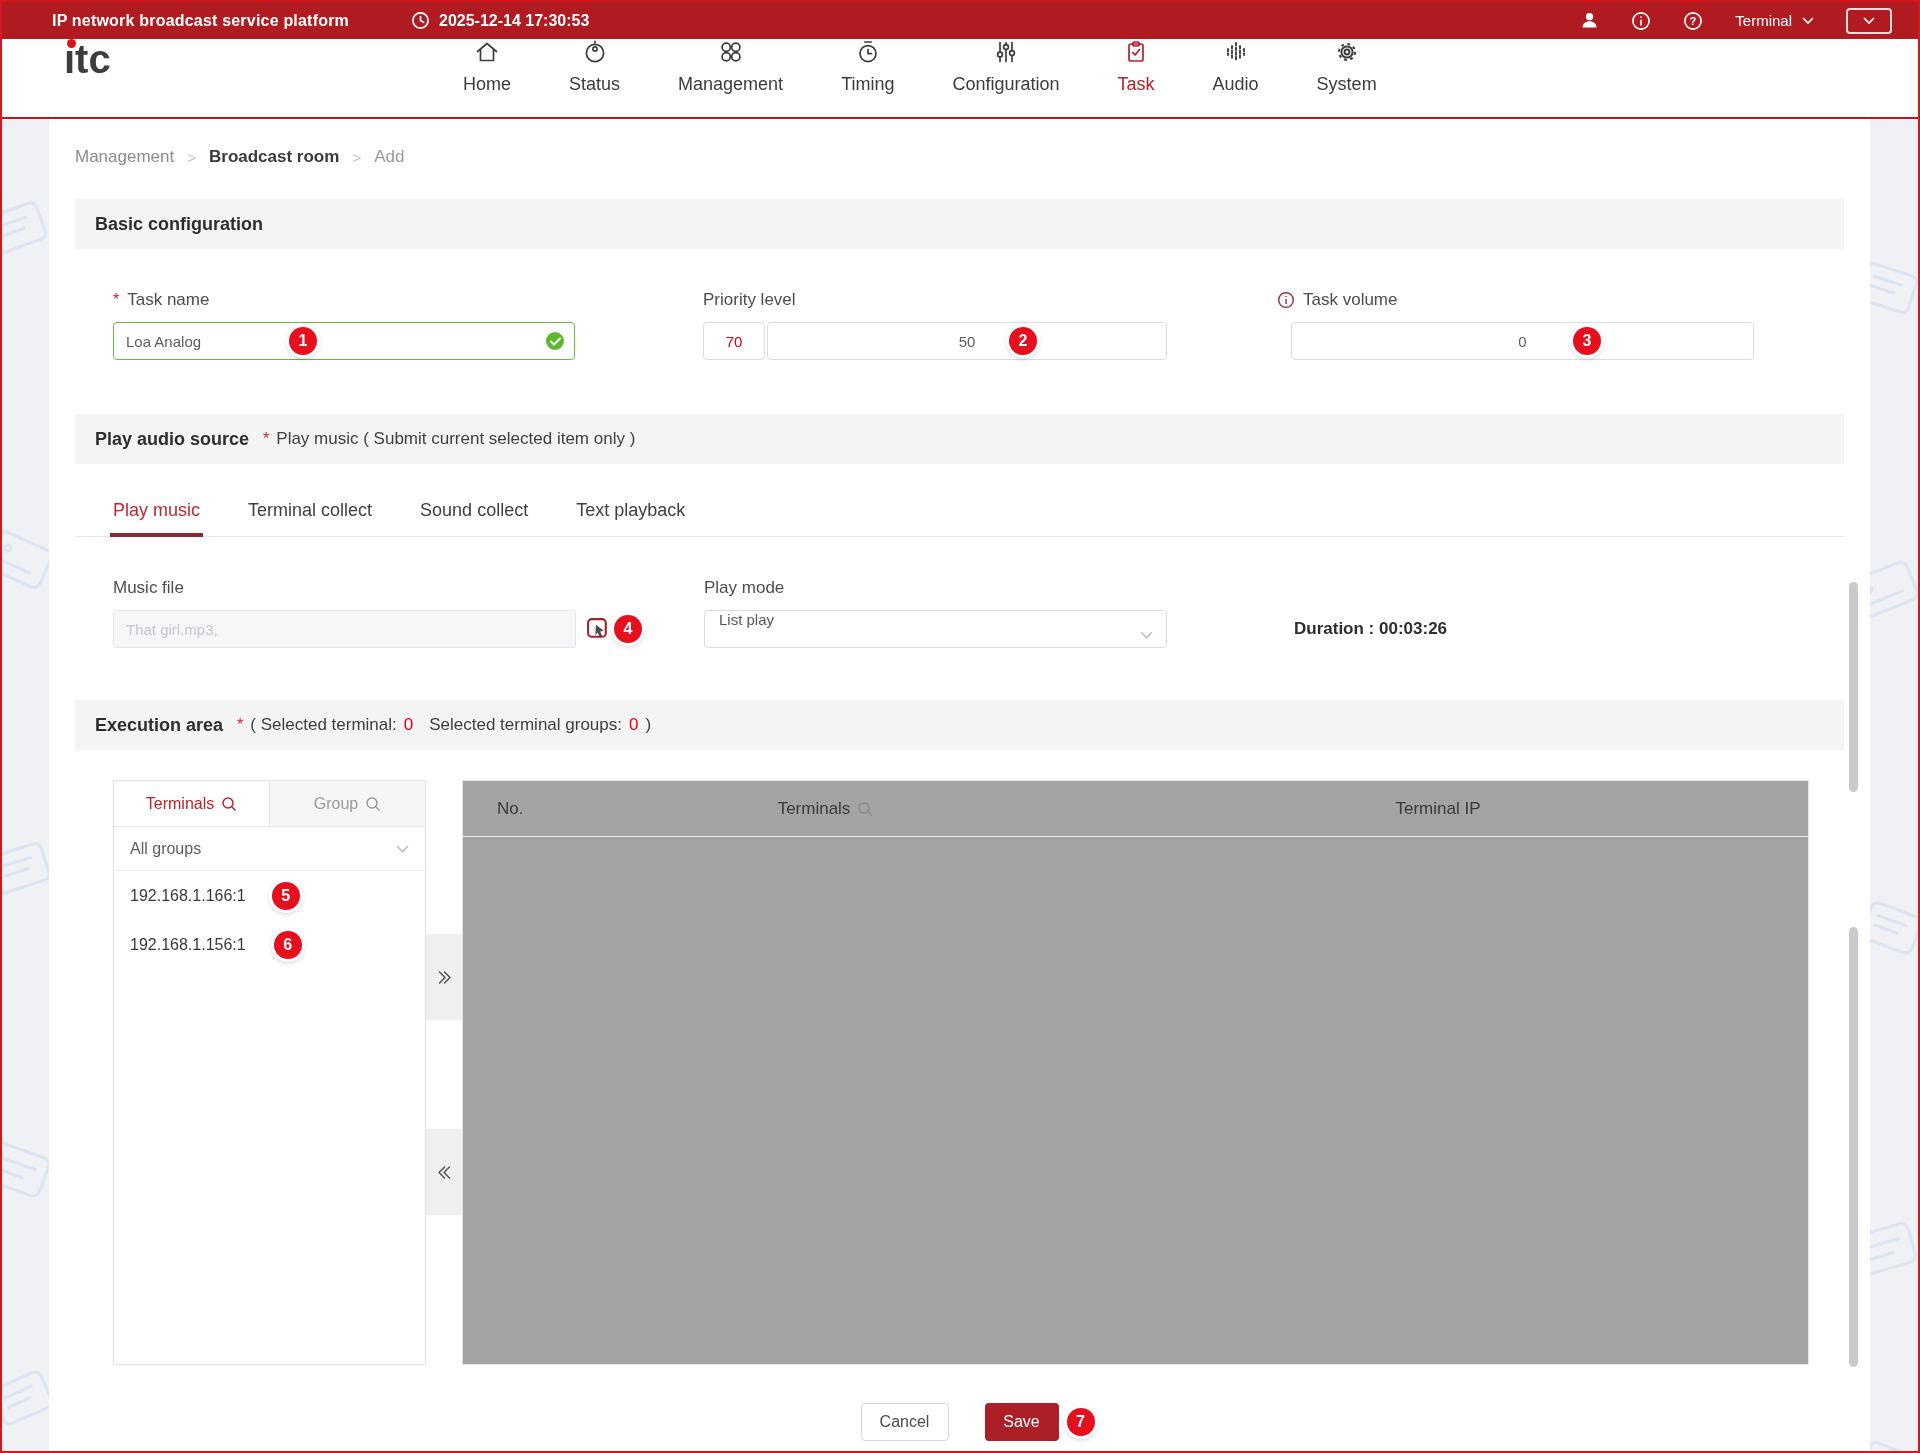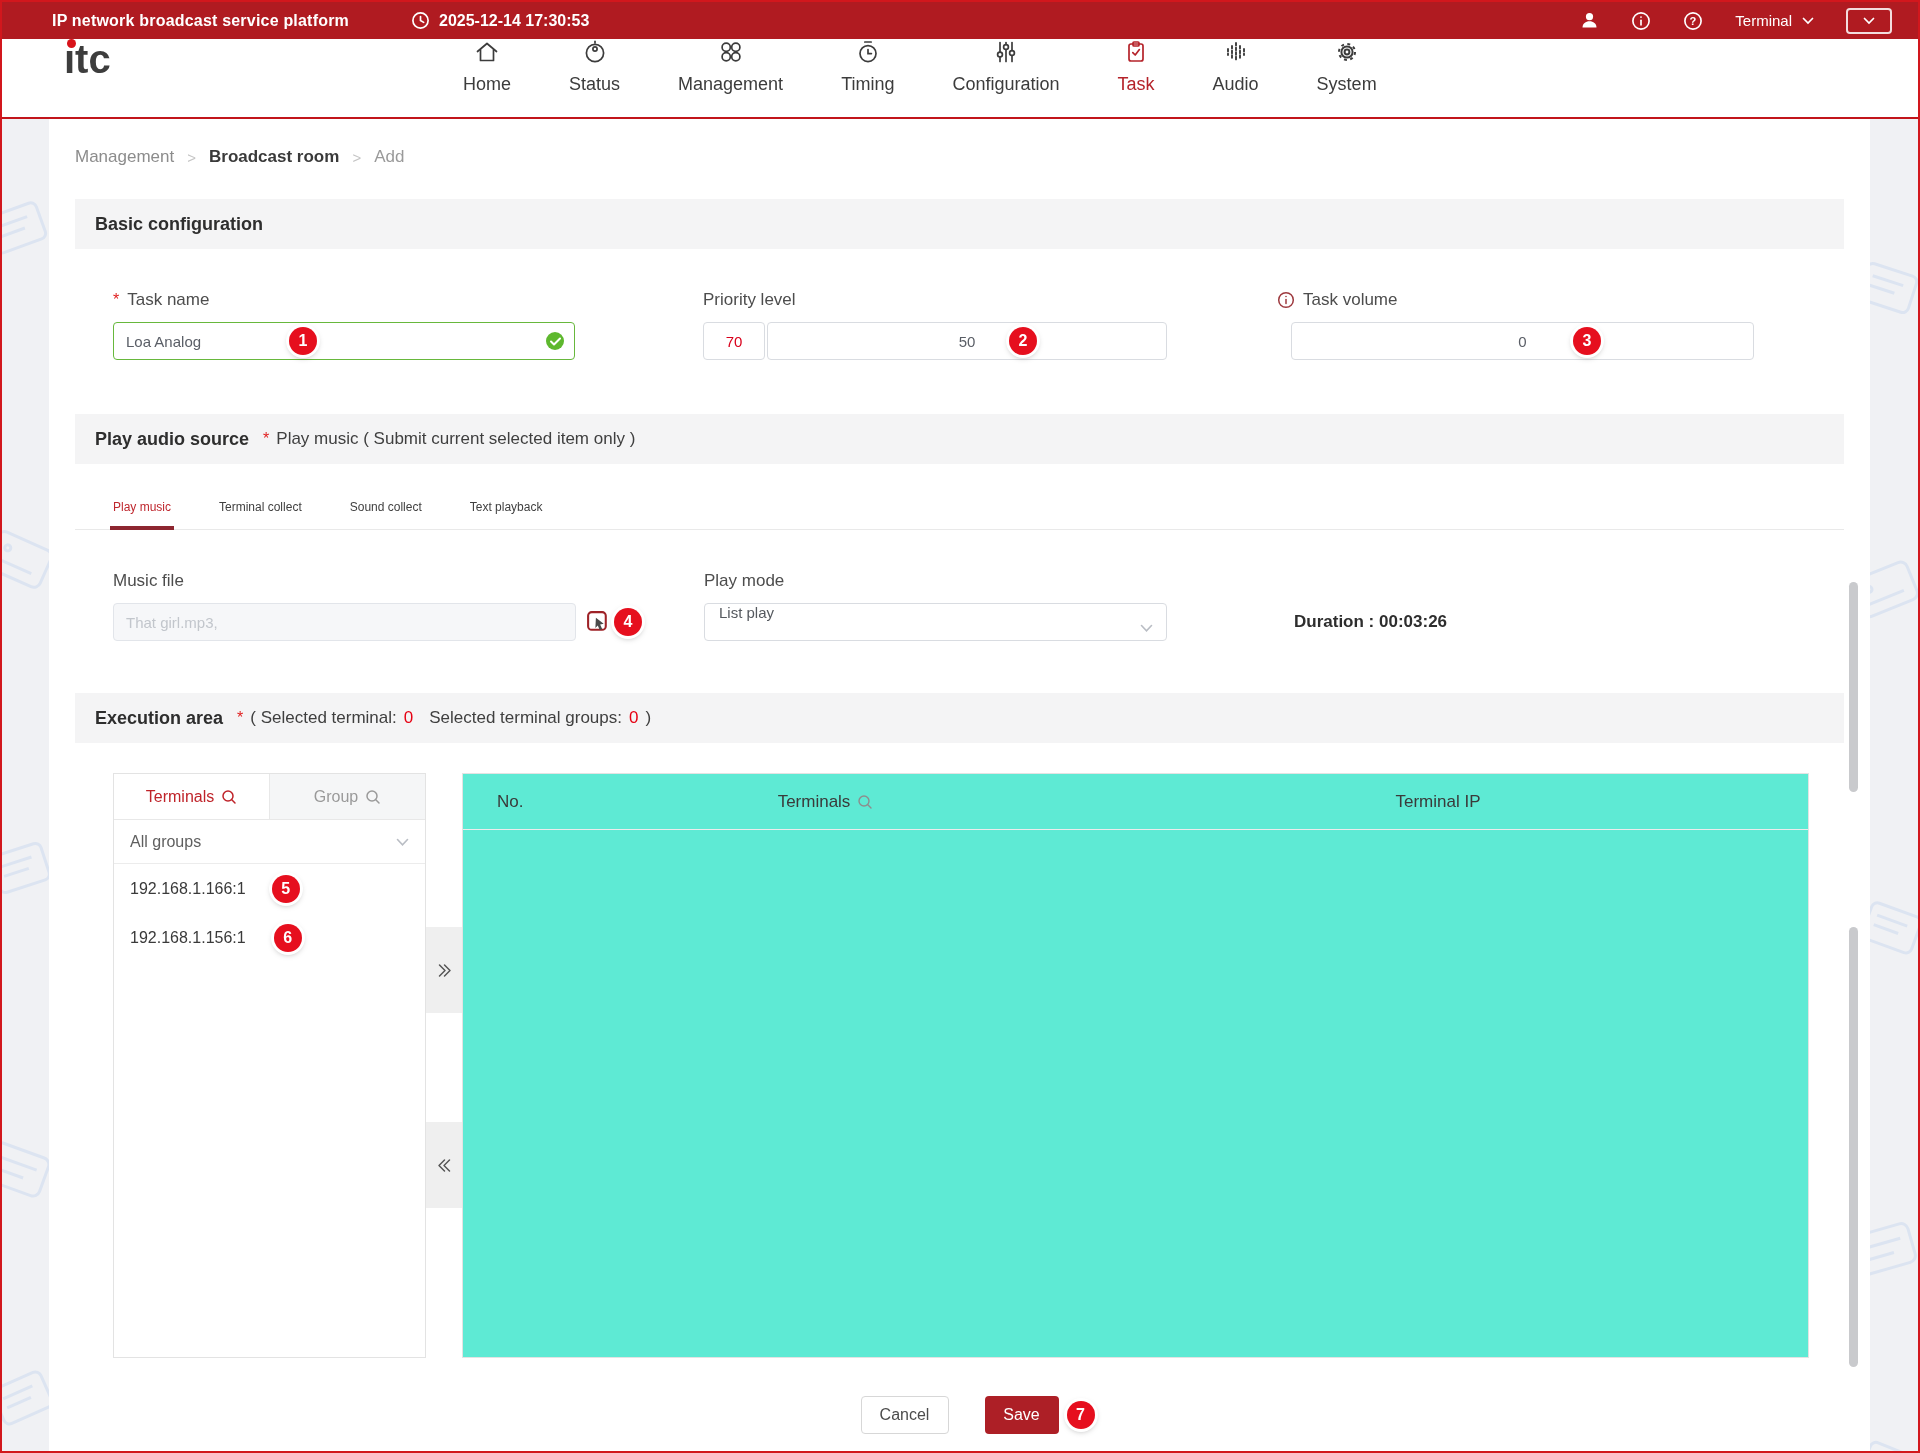--- a/index.html
+++ b/index.html
@@ -66,39 +66,39 @@
   .badge{position:absolute;top:5px;width:28px;height:28px;border-radius:50%;background:#e60f1e;color:#fff;font-weight:700;font-size:16px;display:flex;align-items:center;justify-content:center;box-shadow:0 0 0 3px #fff,0 2px 6px rgba(0,0,0,.35);z-index:2;}
   .badge.inline{position:static;display:inline-flex;flex:0 0 auto;}
   .file-extra{position:absolute;left:472px;top:5px;display:flex;align-items:center;gap:2px;}
   .fselect{width:463px;height:38px;border:1px solid #d9dce1;border-radius:4px;display:flex;align-items:flex-start;padding:0 49px 0 14px;font-size:15px;color:#55595f;position:relative;cursor:pointer;background:#fff;}
   .fselect .chev{position:absolute;right:13px;top:15px;}
   .duration-col{display:flex;align-items:flex-end;margin-left:127px;}
   .duration{height:38px;display:flex;align-items:center;font-size:17px;font-weight:600;color:#2e2e2e;}
 
   
   .tabs-row{display:flex;gap:48px;margin-top:36px;border-bottom:1px solid #e9e9e9;padding-left:38px;}
-  .tab{font-size:12px;color:#3f3f3f;padding-bottom:15px;position:relative;cursor:pointer;}
+  .tab{font-size:18px;color:#3f3f3f;padding-bottom:15px;position:relative;cursor:pointer;}
   .tab.active{color:#bf272e;}
   .tab.active::after{content:"";position:absolute;left:-3px;right:-3px;bottom:-1px;height:4px;background:#8d2630;}
 
   
   .exec-row{display:flex;margin-top:30px;height:585px;padding-left:38px;padding-right:35px;}
   .panel{width:313px;border:1px solid #e3e3e3;display:flex;flex-direction:column;background:#fff;}
   .panel-tabs{display:flex;height:46px;border-bottom:1px solid #e8e8e8;flex:0 0 auto;}
   .ptab{flex:1;display:flex;align-items:center;justify-content:center;gap:7px;font-size:16px;cursor:pointer;}
   .ptab.active{background:#fff;color:#bf2329;}
   .ptab.inactive{background:#f5f6f7;color:#9a9a9a;border-left:1px solid #e8e8e8;}
   .filter-row{height:44px;border-bottom:1px solid #ececec;display:flex;align-items:center;padding:0 16px;color:#5f5f5f;font-size:16px;cursor:pointer;flex:0 0 auto;}
   .filter-row .chev{margin-left:auto;}
   .terminal-item{height:49px;display:flex;align-items:center;padding-left:16px;font-size:16px;color:#3a3a3a;cursor:pointer;}
   .transfer{width:36px;display:flex;flex-direction:column;flex:0 0 auto;}
   .transfer-btn{height:86px;background:#efefef;display:flex;align-items:center;justify-content:center;cursor:pointer;}
   .transfer-btn.first{margin-top:154px;}
   .transfer-btn.second{margin-top:109px;}
-  .ttable{flex:1;border:1px solid #e3e3e3;background:#5eead4;}
+  .ttable{flex:1;border:1px solid #e3e3e3;background:#a3a3a3;}
   .thead{height:56px;display:grid;grid-template-columns:120px 485px 1fr;align-items:center;border-bottom:1px solid #ececec;font-size:17px;color:#3a3a3a;}
   .th-no{padding-left:34px;}
   .th-terminals{display:flex;align-items:center;justify-content:center;gap:7px;}
   .th-ip{text-align:center;}
 
   
   .footer{display:flex;justify-content:center;margin-top:38px;gap:36px;}
   .btn-cancel{width:88px;height:38px;border:1px solid #d7d7d7;border-radius:4px;background:#fff;font-size:16px;color:#4c4c4c;font-family:inherit;cursor:pointer;}
   .save-wrap{position:relative;}
   .btn-save{width:74px;height:38px;background:#ad1f26;color:#fff;border:none;border-radius:4px;font-size:16px;font-family:inherit;cursor:pointer;}

